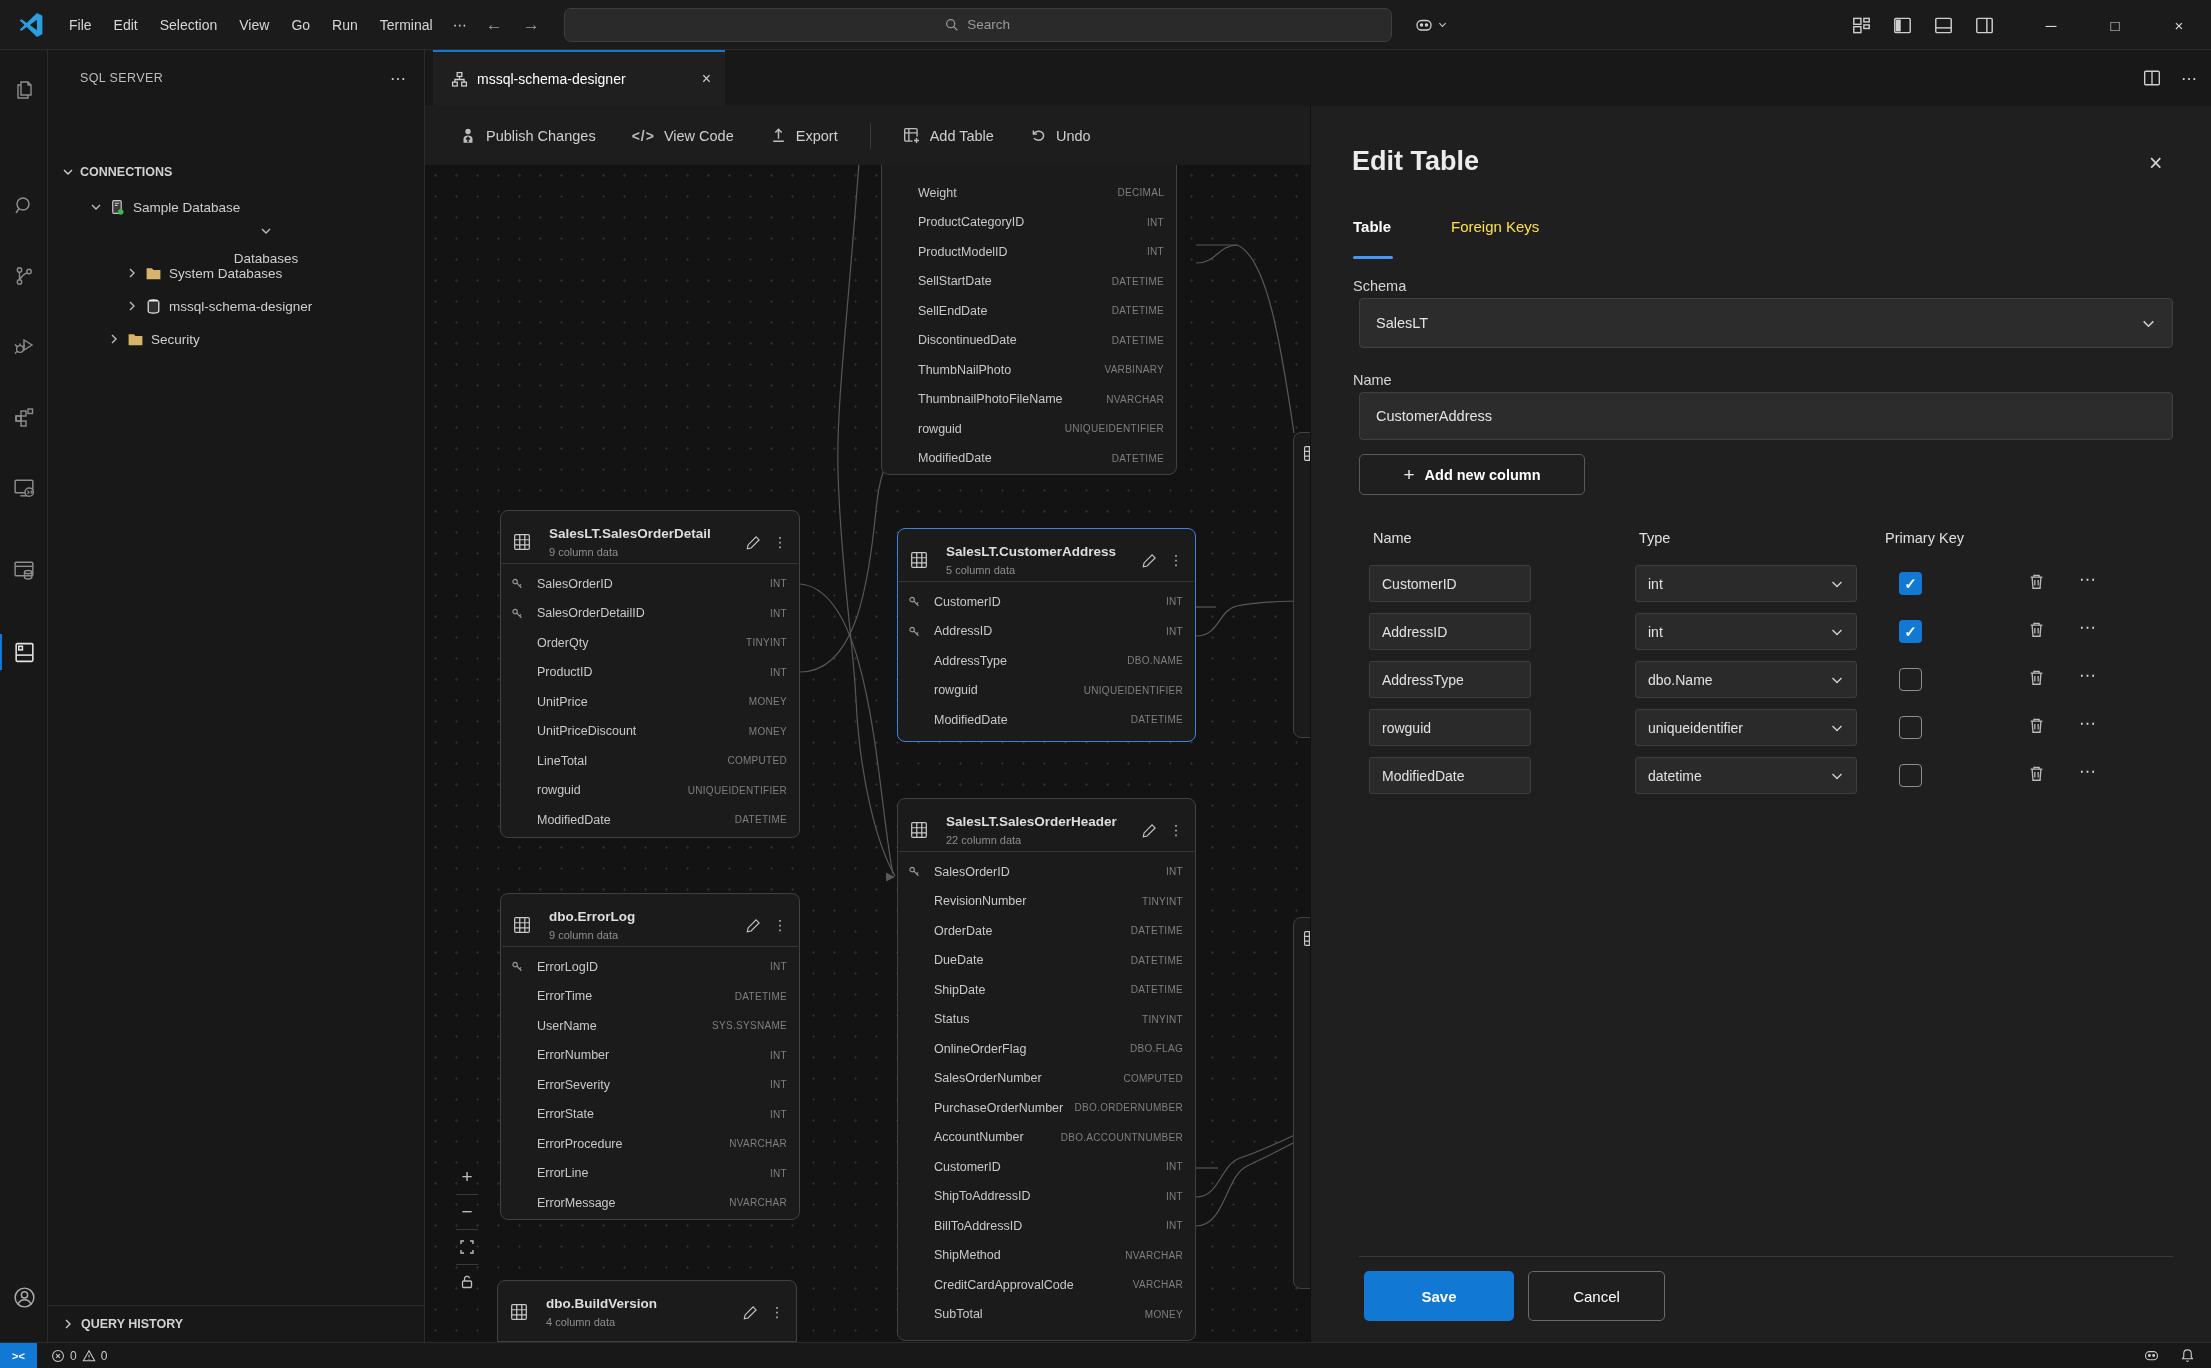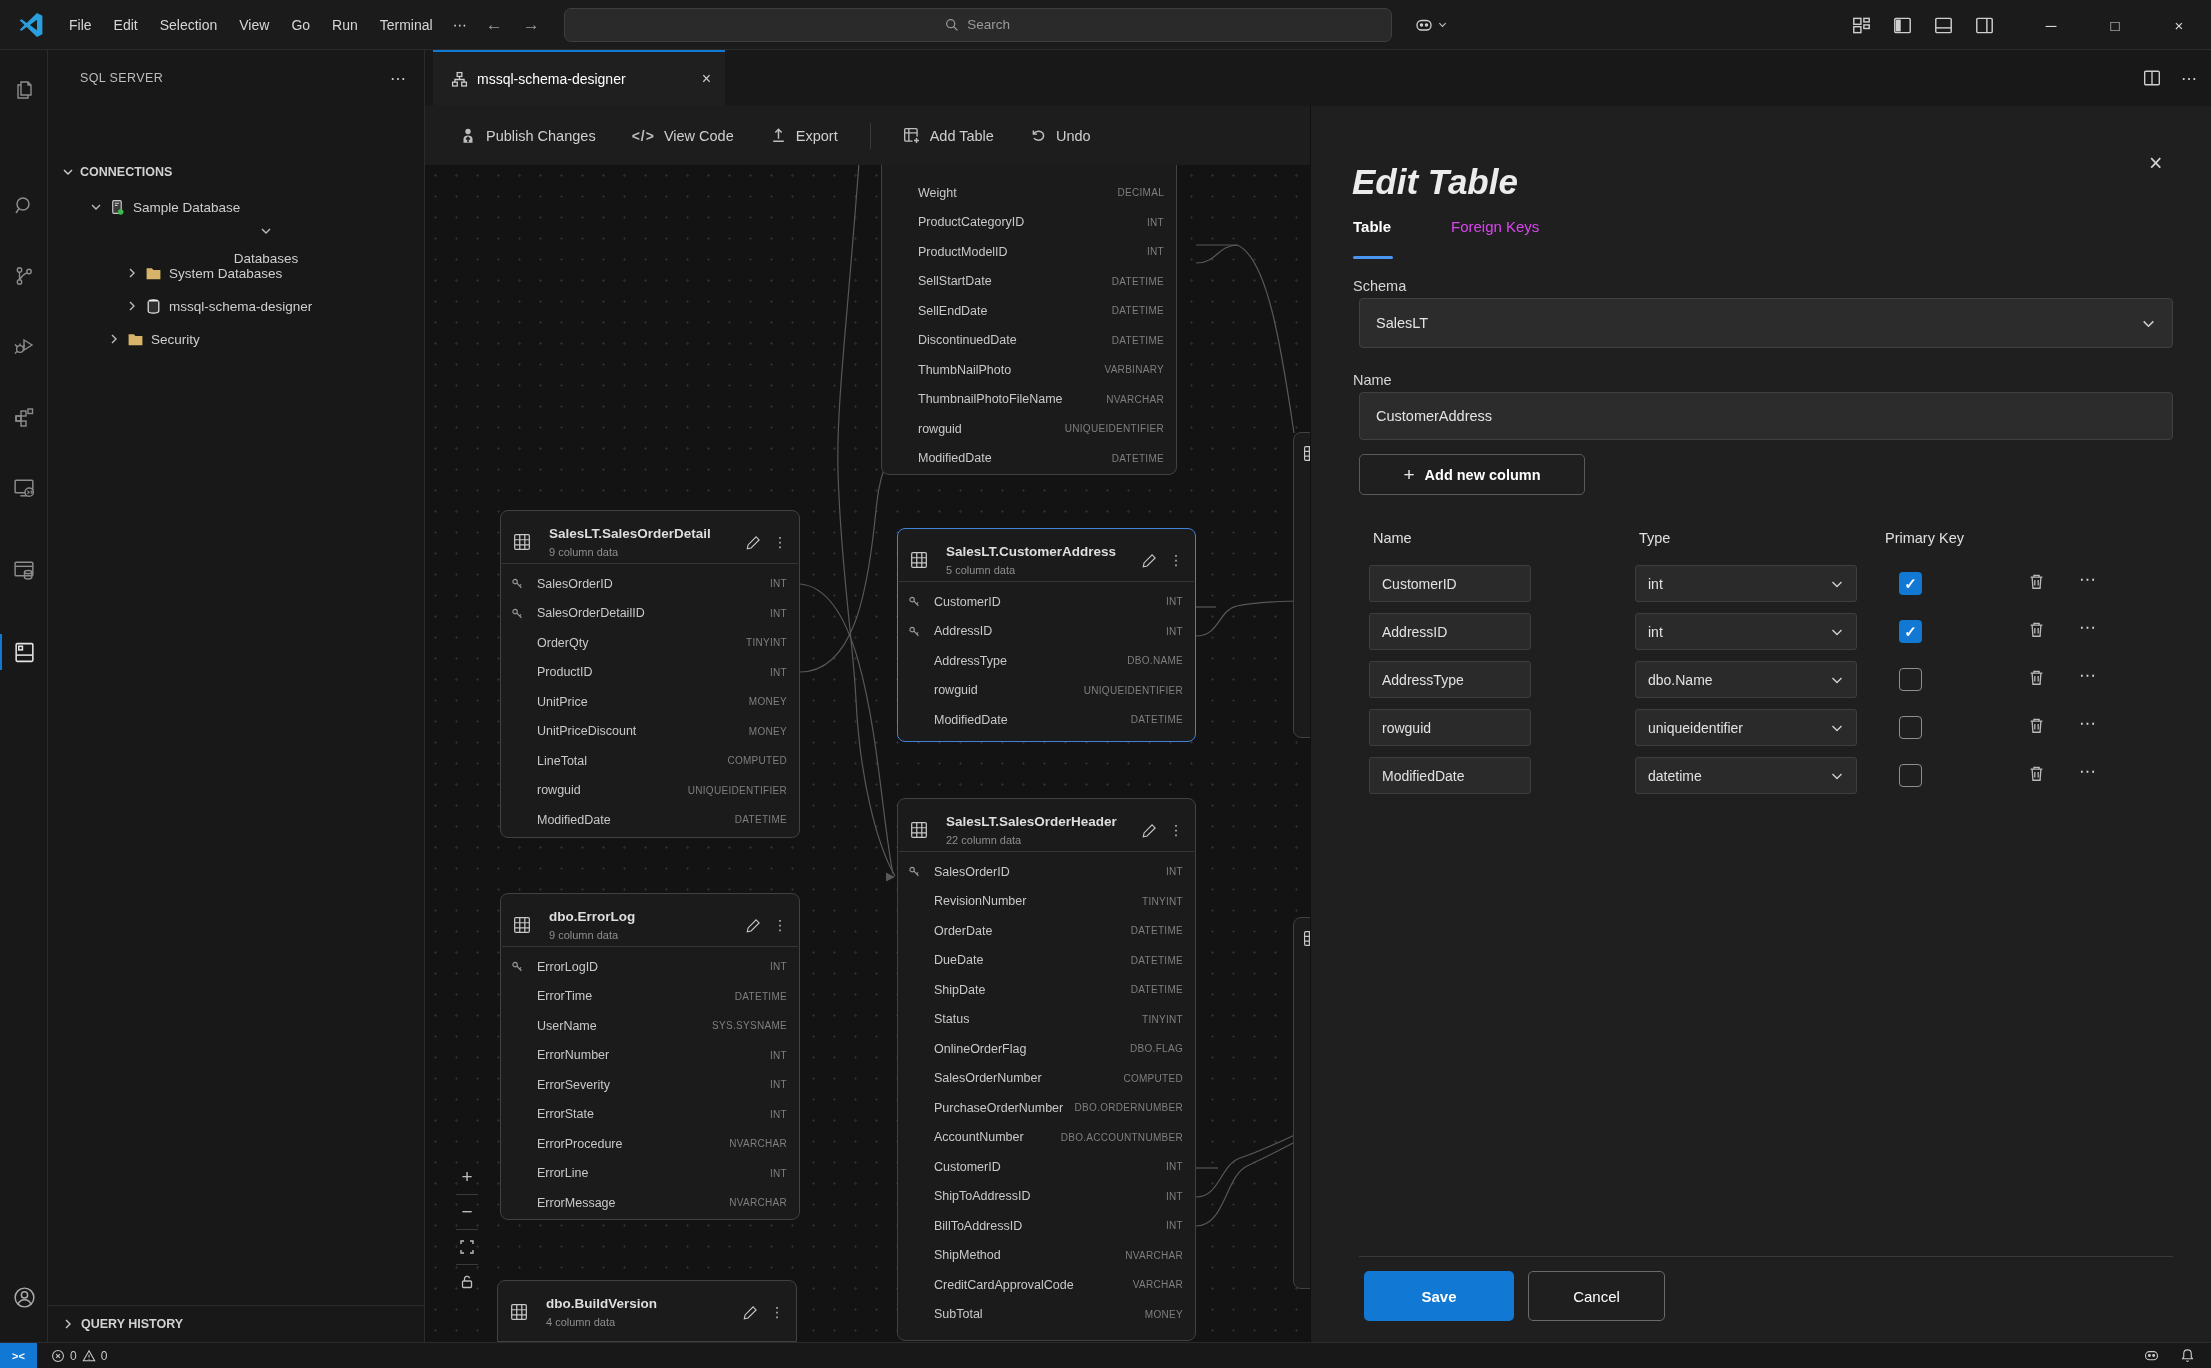--- a/index.html
+++ b/index.html
@@ -92,23 +92,23 @@
 
   #zoomctrl { position:absolute; left:26px; top:995px; width:32px; display:flex;
     flex-direction:column; align-items:center; }
   .zbtn { width:32px; height:34px; display:flex; align-items:center; justify-content:center;
     color:#bdbdbd; font-size:19px; }
   .zsep { width:22px; height:1px; background:#3a3a3a; }
 
   
   #panel { left:1310px; top:106px; width:901px; height:1236px; background:#1f1f1f;
     border-left:1px solid #101010; }
-  #panel-title { position:absolute; left:41px; top:56px; font-size:35px; font-weight:600; color:#ececec;font-style:italic; }
+  #panel-title { position:absolute; left:41px; top:40px; font-size:27px; font-weight:600; color:#ececec; }
   #panel-close { position:absolute; left:838px; top:44px; font-size:23px; color:#d2d2d2; }
-  .ptab { position:absolute; top:112px; font-size:15px; color:#d946ef; }
+  .ptab { position:absolute; top:112px; font-size:15px; color:#fde047; }
   .ptab.active { font-weight:700; color:#ffffff; }
   #ptab-underline { position:absolute; left:42px; top:150px; width:40px; height:3px;
     background:#4896f0; border-radius:2px; }
   .plabel { position:absolute; left:42px; font-size:14.5px; color:#d6d6d6; }
   .pfield { position:absolute; left:48px; width:814px; background:#2c2c2c;
     border:1px solid #404040; border-radius:4px; display:flex; align-items:center;
     padding:0 16px; font-size:14.5px; color:#e4e4e4; }
   .pfield .chevR { margin-left:auto; }
   #add-col-btn { position:absolute; left:48px; top:348px; width:226px; height:41px;
     background:transparent; border:1px solid #5a5a5a; border-radius:5px; display:flex;

